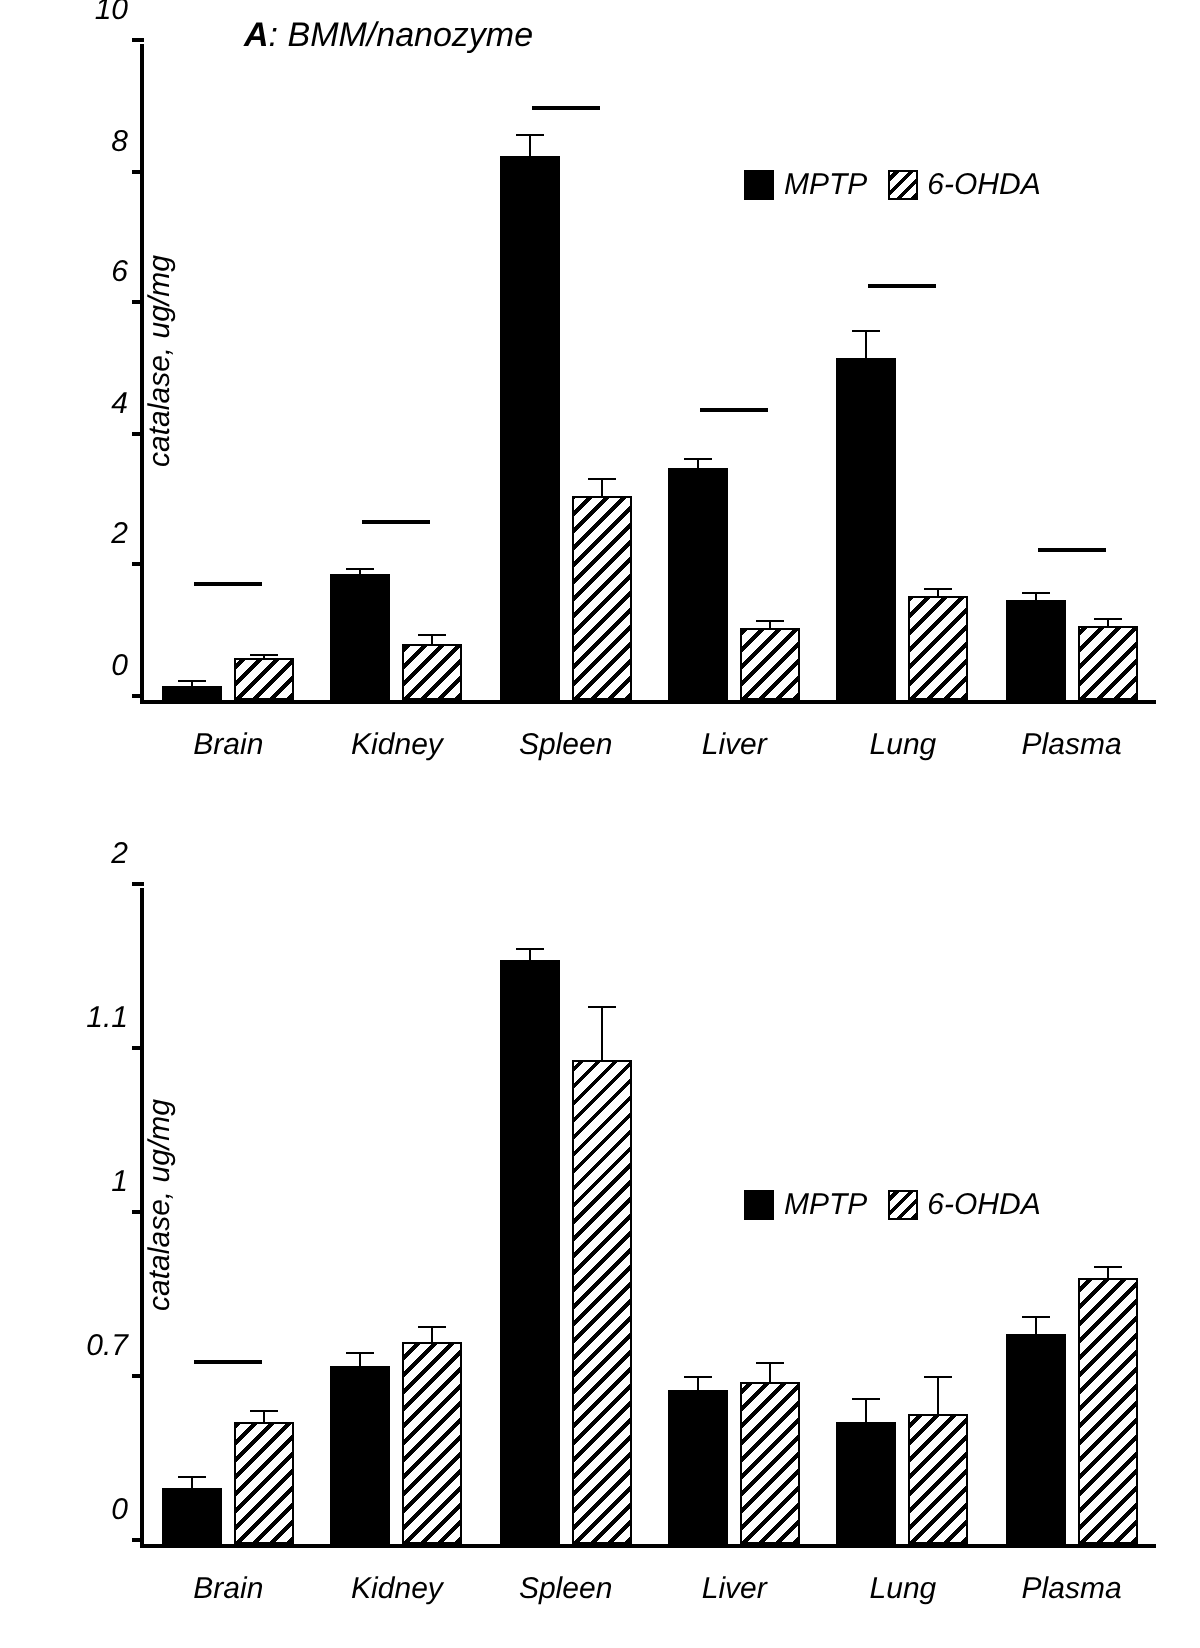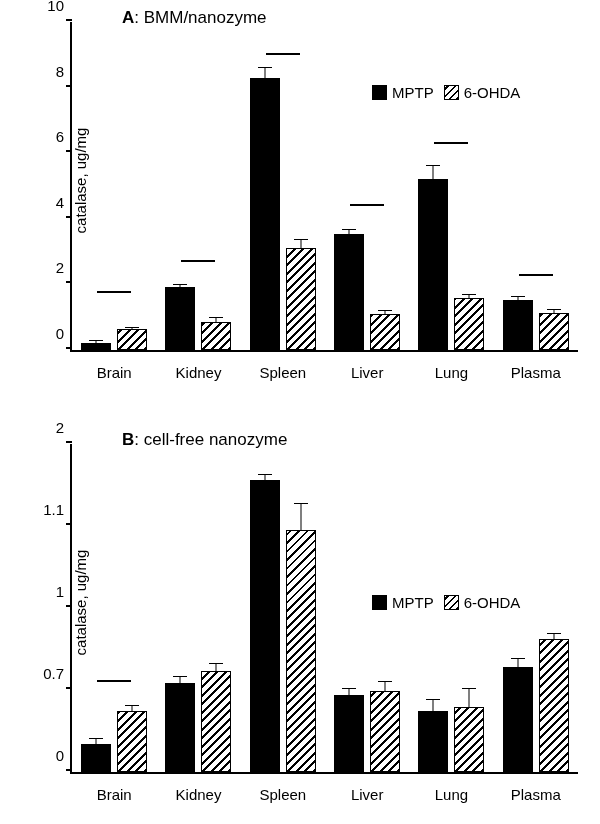--- a/index.html
+++ b/index.html
@@ -11,20 +11,21 @@
     width: 600px;
     height: 824px;
     font-family: "Liberation Sans", sans-serif;
     color: #000000;
     overflow: hidden;
   }
   .page {
     position: relative;
     width: 476px;
     height: 824px;
+    font-style: italic;
   }
   .panel {
     position: absolute;
     left: 0;
     width: 600px;
   }
   #panel-a { top: 0; height: 400px; }
   #panel-b { top: 414px; height: 410px; }
 
   .plot-area {
@@ -332,23 +333,20 @@
           </div>
           <div class="legend-item">
             <span class="legend-swatch hatch"></span>
             <span>6-OHDA</span>
           </div>
         </div>
     </div>
   </div>
 
   <div class="panel" id="panel-b">
-    <div class="panel-title" id="title-b">
-      <b>B</b><span>:  cell-free nanozyme</span>
-    </div>
     <div class="plot-area" id="plot-b">
       <div class="axis-title" id="ylabel-b">catalase, ug/mg</div>
       <div id="yaxis-b">
           <div class="y-tick-label" style="bottom: 0px;">0</div>
           <div class="y-tick-mark" style="bottom: 0px;"></div>
           <div class="y-tick-label" style="bottom: 82px;">0.7</div>
           <div class="y-tick-mark" style="bottom: 82px;"></div>
           <div class="y-tick-label" style="bottom: 164px;">1</div>
           <div class="y-tick-mark" style="bottom: 164px;"></div>
           <div class="y-tick-label" style="bottom: 246px;">1.1</div>

